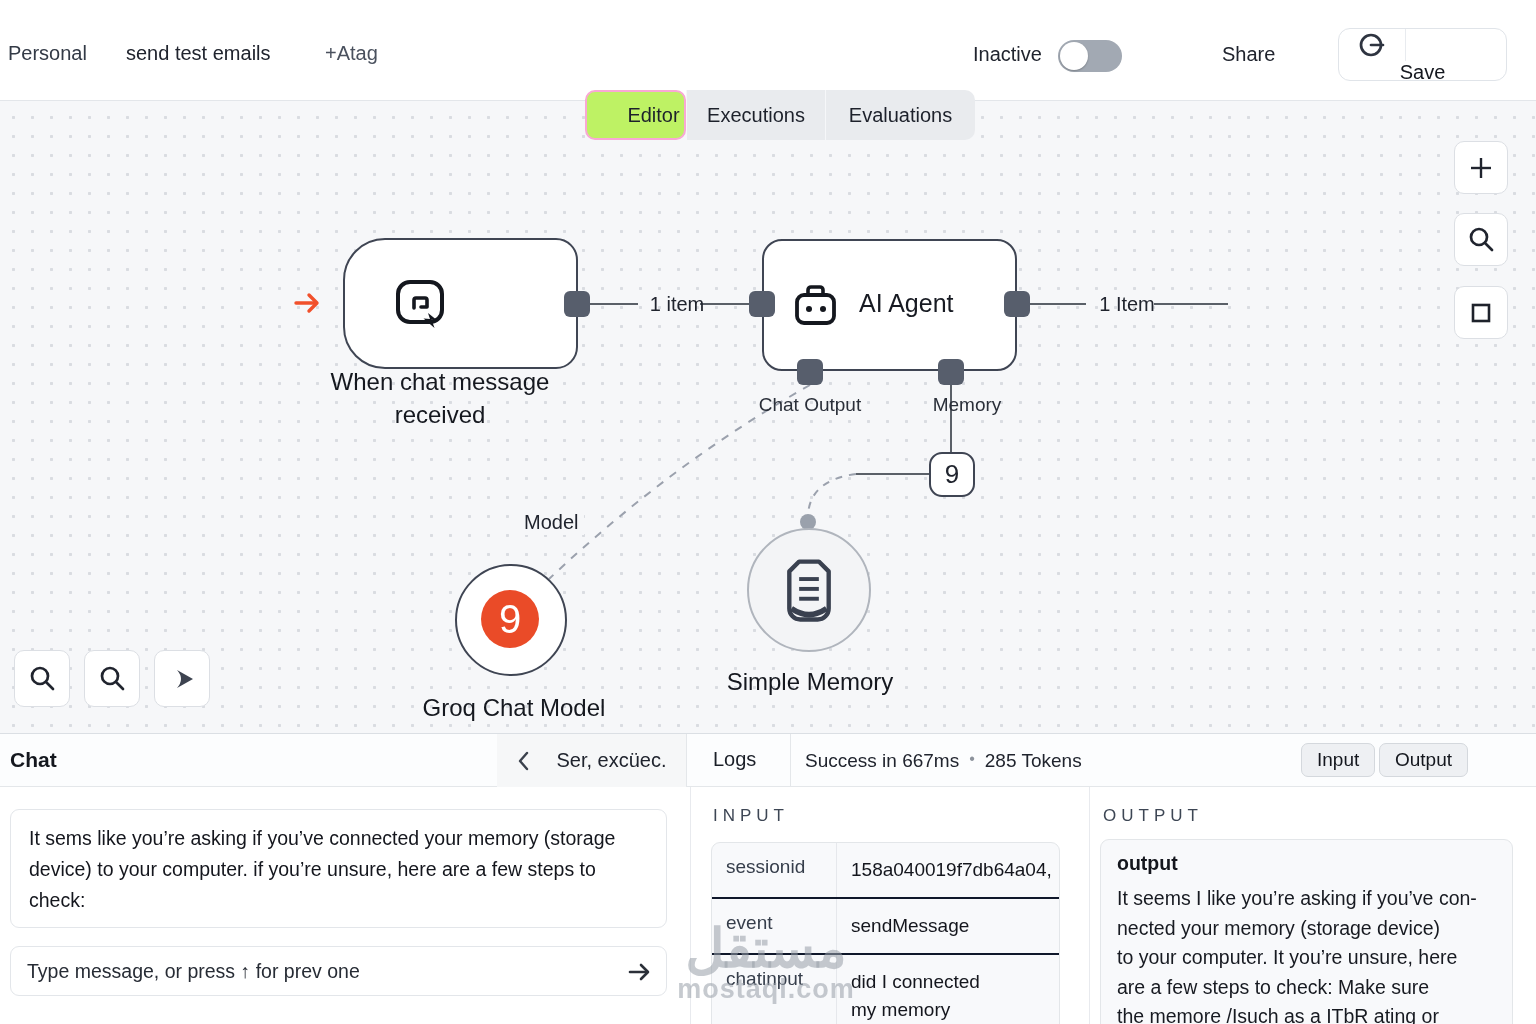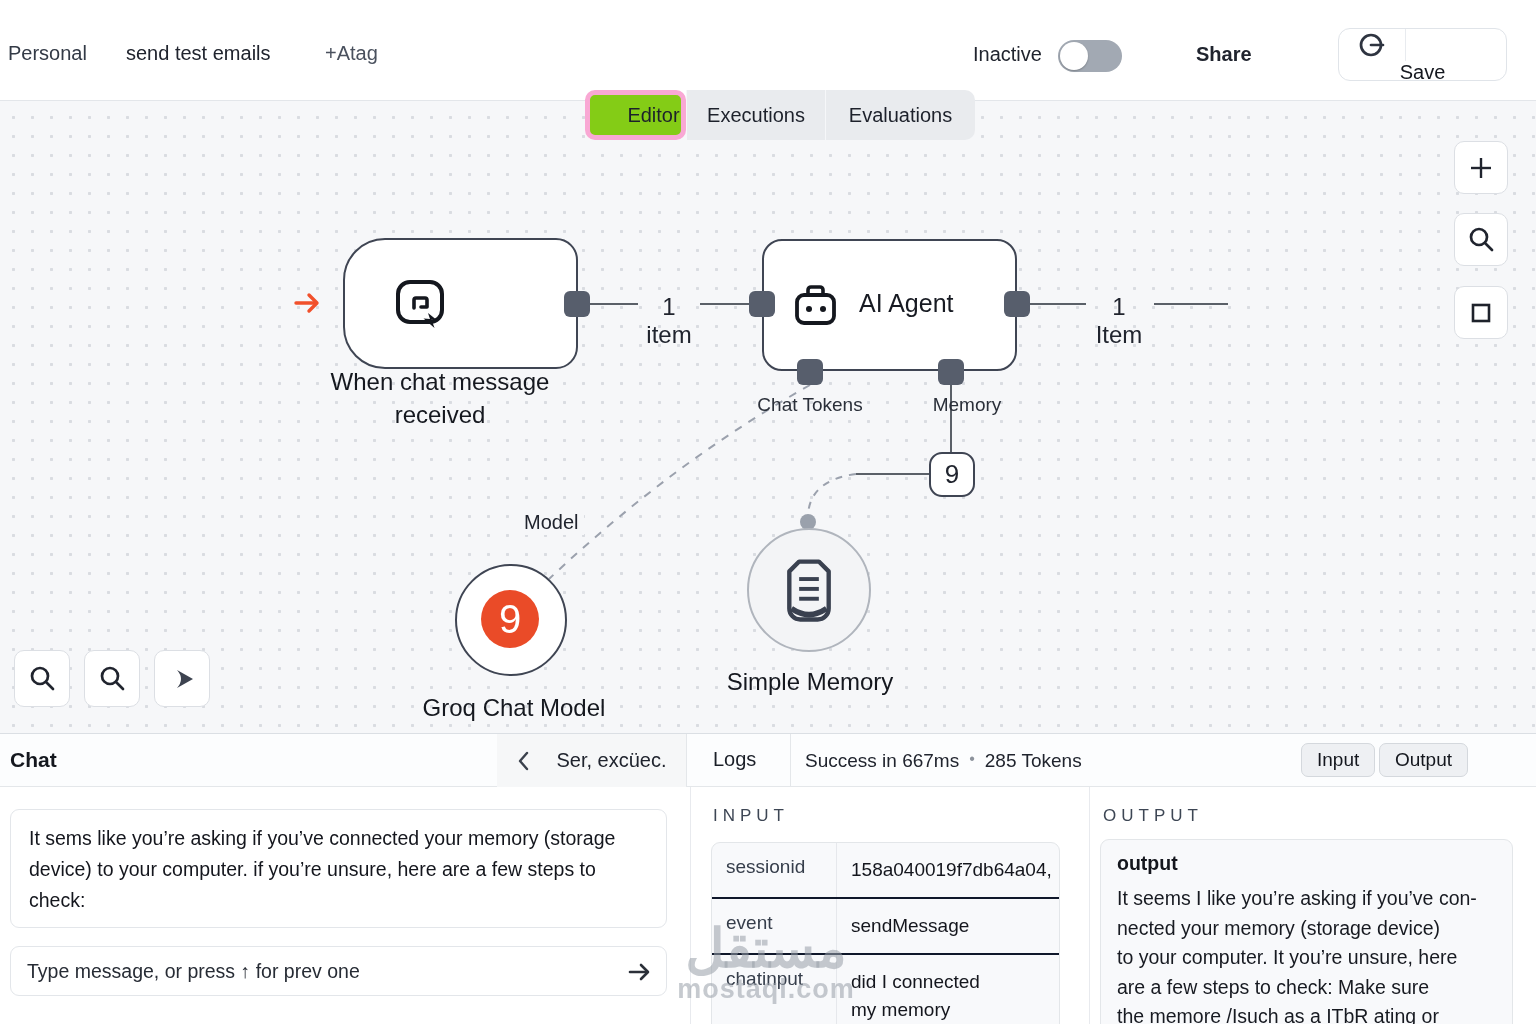--- a/index.html
+++ b/index.html
@@ -15,38 +15,38 @@
   .savegroup { position:absolute; left:1338px; top:28px; width:169px; height:53px; background:#fff;
                border:1px solid #e0e4e9; border-radius:12px; display:flex; align-items:stretch;flex-direction:column; }
   .savegroup .seg1 { width:67px; display:flex; align-items:center; justify-content:center; border-right:1px solid #e8ebef; cursor:pointer;}
   .savegroup .seg2 { flex:1; display:flex; align-items:center; justify-content:center; font-size:20px; font-weight:500; color:#14171e; cursor:pointer;}
   .toggle { position:absolute; left:1058px; top:40px; width:64px; height:32px; border-radius:16px; background:#a2a9b3; cursor:pointer; }
   .toggle .knob { position:absolute; left:2px; top:2px; width:28px; height:28px; border-radius:50%; background:#fff; box-shadow:0 1px 2px rgba(0,0,0,.25); }
 
   
   .tabs { position:absolute; left:585px; top:90px; height:50px; display:flex; z-index:6; }
   .tab { display:flex; align-items:center; justify-content:center; font-size:20px; color:#1d212b; cursor:pointer; }
-  .tab.active { width:101px; background:#84cc16; border:5px solid #f9a8d4; border-radius:10px; z-index:2;padding-left:36px; }
+  .tab.active { width:101px; background:#bef264; border:2px solid #f9a8d4; border-radius:10px; z-index:2;padding-left:36px; }
   .tab.gray { background:#e9ebee; border-left:1px solid #f6f7f9; }
   .tab.t2 { width:139px; }
   .tab.t3 { width:150px; border-radius:0 10px 10px 0; }
 
   
   .canvas { position:absolute; left:0; top:100px; width:1536px; height:633px;
             background-color:#f6f7f9;
             background-image:radial-gradient(circle,#d9dce1 1.4px, transparent 1.5px);
             background-size:19px 19px; background-position:4px 7px;
             border-top:1px solid #e3e6ea; }
   .edges { position:absolute; left:0; top:0; width:1536px; height:633px; pointer-events:none; }
   .node-rect { position:absolute; background:#fff; border:2.5px solid #3f4553; }
   .trigger-node { left:343px; top:137px; width:235px; height:131px; border-radius:42px 22px 22px 42px; cursor:pointer;}
   .agent-node { left:762px; top:138px; width:255px; height:132px; border-radius:20px; cursor:pointer;}
   .agent-title { position:absolute; left:95px; top:48px; font-size:25px; color:#171a22; }
   .conn { position:absolute; width:26px; height:26px; border-radius:6px; background:#575e6c; cursor:crosshair; }
-  .edge-label { position:absolute; font-size:24px; color:#20242e; text-align:center; }
+  .edge-label { position:absolute; font-size:20px; color:#20242e; text-align:center;margin-left:8px; }
   .node-label { position:absolute; font-size:24px; color:#15181f; text-align:center; line-height:33px; }
   .port-label { position:absolute; font-size:19px; color:#2a2f39; text-align:center; }
   .badge9 { position:absolute; left:929px; top:351px; width:46px; height:45px; background:#fff;
             border:2.5px solid #3f4553; border-radius:13px; display:flex; align-items:center; justify-content:center;
             font-size:26px; color:#20242e; }
   .groq-node { position:absolute; left:455px; top:463px; width:112px; height:112px; border-radius:50%;
                background:#fff; border:2.5px solid #3f4553; cursor:pointer;}
   .groq-inner { position:absolute; left:24px; top:24px; width:58px; height:58px; border-radius:50%;
                 background:#ea4b28; display:flex; align-items:center; justify-content:center;
                 color:#fff; font-size:40px; }
@@ -110,21 +110,21 @@
 
   <div class="topbar">
     <div class="tb-text" style="left:8px; top:42px; color:#333a46;">Personal</div>
     <div class="tb-text" style="left:126px; top:42px;">send test emails</div>
     <div class="tb-text" style="left:325px; top:42px; color:#4a515e;">+Atag</div>
 
     <div class="tb-text" style="left:973px; top:43px;">Inactive</div>
     <div class="toggle">
       <div class="knob"></div>
     </div>
-    <div class="tb-text" style="left:1196px; top:43px;font-weight:bold;">Share</div>
+    <div class="tb-text" style="left:1222px; top:43px;">Share</div>
 
     <div class="savegroup">
       <div class="seg1">
         <span>
           <svg width="32" height="32" viewBox="0 0 32 32">
               <circle cx="15" cy="16" r="10" fill="none" stroke="#2e3440" stroke-width="2.7"></circle>
               <line x1="15" y1="16" x2="27" y2="16" stroke="#2e3440" stroke-width="2.7" stroke-linecap="round"></line>
             </svg>
         </span>
       </div>
@@ -184,21 +184,21 @@
           <circle cx="31" cy="26" r="3" fill="#14171e"></circle>
         </svg>
       </div>
       <div class="agent-title">AI Agent</div>
     </div>
     <div class="conn" style="left:749px; top:190px;"></div>
     <div class="conn" style="left:1004px; top:190px;"></div>
     <div class="conn" style="left:797px; top:258px;"></div>
     <div class="conn" style="left:938px; top:258px;"></div>
     <div class="edge-label" style="left:1086px; top:192px; width:66px;">1 Item</div>
-    <div class="port-label" style="left:735px; top:293px; width:150px;">Chat Tokens</div>
+    <div class="port-label" style="left:735px; top:293px; width:150px;">Chat Output</div>
     <div class="port-label" style="left:907px; top:293px; width:120px;">Memory</div>
 
     <div class="badge9">9</div>
 
     <div class="model-lab">Model</div>
 
     <div class="groq-node">
       <div class="groq-inner">9</div>
     </div>
     <div class="node-label" style="left:364px; top:590px; width:300px;">Groq Chat Model</div>

